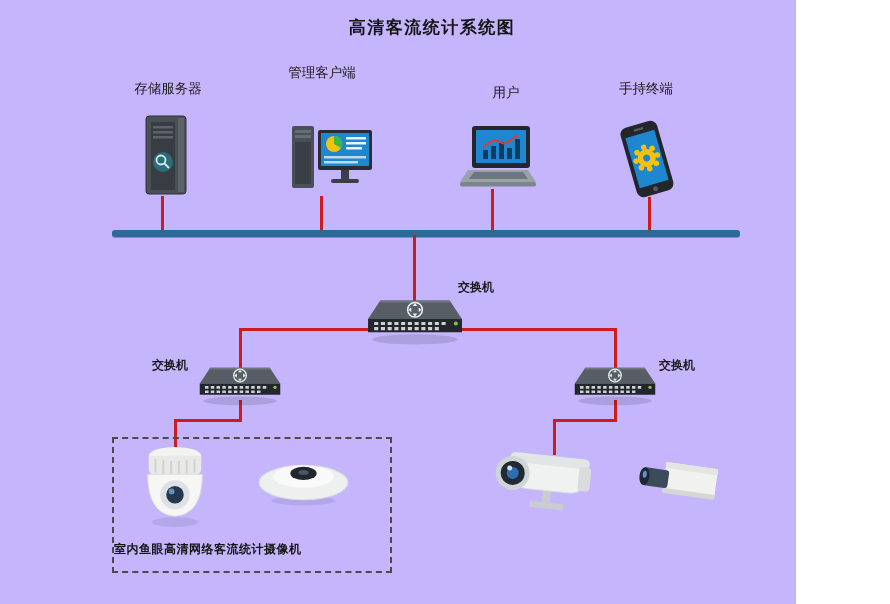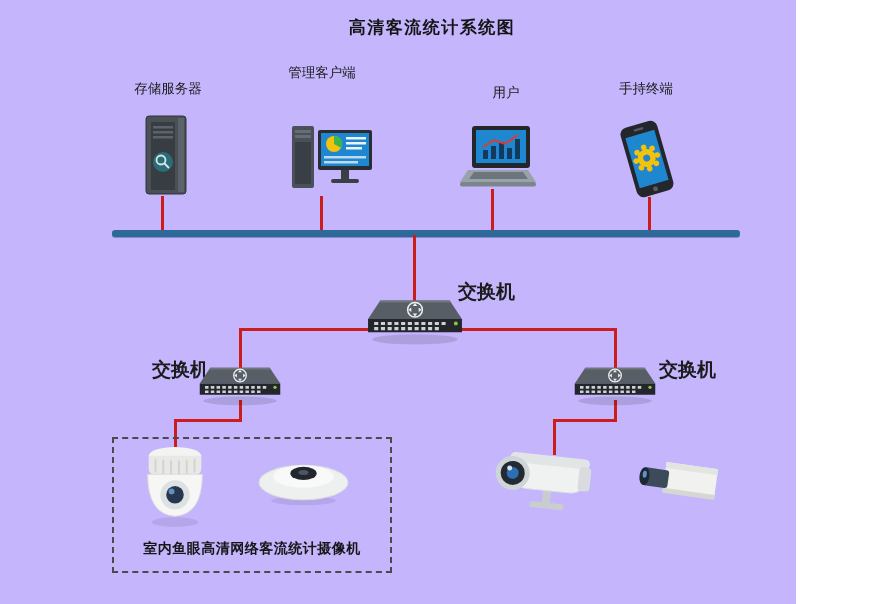--- a/index.html
+++ b/index.html
@@ -3,28 +3,28 @@
 <meta charset="utf-8">
 <style>
   * { margin:0; padding:0; box-sizing:border-box; }
   html,body { background:#ffffff; }
   body { font-family:"Liberation Sans","DejaVu Sans",sans-serif; }
   .stage { position:relative; width:796px; height:604px; background:#c4b5fd; overflow:hidden; }
   .title { position:absolute; top:16px; left:0; width:864px; text-align:center;
            font-size:17px; font-weight:700; color:#141414; letter-spacing:1.5px; }
   .dev-label { position:absolute; font-size:13.5px; font-weight:400; color:#1b1b1b;
                transform:translateX(-50%); white-space:nowrap; }
-  .sw-label  { position:absolute; font-size:19px; font-weight:700; color:#1b1b1b; white-space:nowrap; }
+  .sw-label  { position:absolute; font-size:12px; font-weight:700; color:#1b1b1b; white-space:nowrap; }
   .bus   { position:absolute; height:7px; background:#2d6a99; border-radius:3px;
            box-shadow:0 1px 0 rgba(20,60,90,.35); }
   .vline { position:absolute; width:3px; background:#cd1c1c; }
   .hline { position:absolute; height:3px; background:#cd1c1c; }
   .dash-box { position:absolute; border:2px dashed #4a4a4a; }
-  .box-label { position:absolute; left:0; width:100%; text-align:center; bottom:13px;
-               font-size:14px; font-weight:700; color:#161616; letter-spacing:.5px; }
+  .box-label { position:absolute; left:0; width:100%; text-align:left; bottom:13px;
+               font-size:12px; font-weight:700; color:#161616; letter-spacing:.5px; }
   svg.icon { position:absolute; display:block; }
 </style>
 </head>
 <body>
 
 <div class="stage">
 
   <svg width="0" height="0" style="position:absolute" aria-hidden="true">
     <defs>
       <symbol id="sym-switch" viewBox="0 0 96 50">

